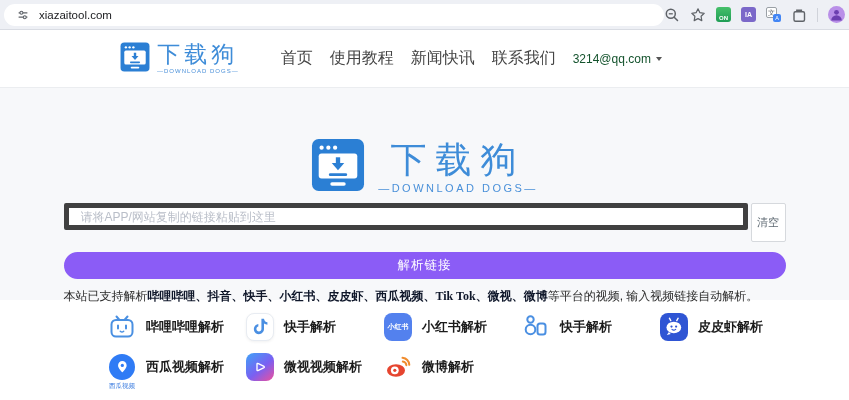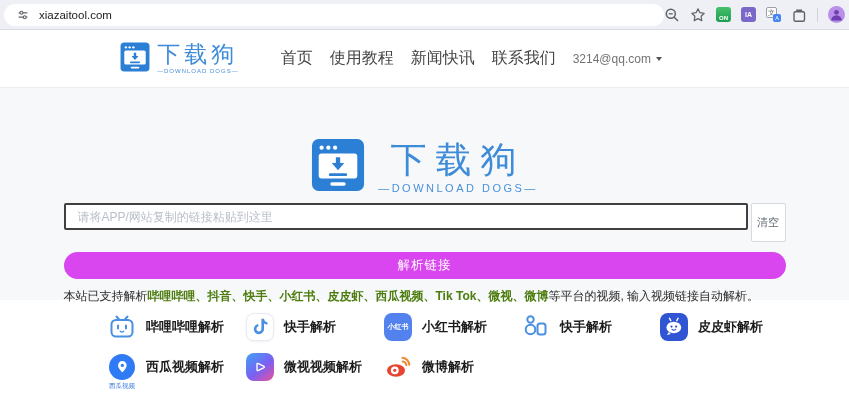--- a/index.html
+++ b/index.html
@@ -35,42 +35,42 @@
 
   
   .site-header { height:58px; background:#fff; display:flex; align-items:center;
     padding-left:120px; border-bottom:1px solid #ebedf0; }
   .logo { display:flex; align-items:flex-start; gap:7px; }
   .logo-txtcol { display:flex; flex-direction:column; align-items:center; }
   .logo-cn-sm { font-size:23px; color:#3e8cd8; letter-spacing:4px; font-weight:500; line-height:1.1; }
   .logo-en-sm { font-size:6px; color:#4a90d9; letter-spacing:1px; margin-top:1px; }
   .nav { display:flex; align-items:center; gap:17px; margin-left:42px; }
   .nav-item { font-size:16px; color:#454545; cursor:pointer; }
-  .account { font-size:12px; color:#737373; display:flex; align-items:center; gap:5px; cursor:pointer; }
+  .account { font-size:12px; color:#14532d; display:flex; align-items:center; gap:5px; cursor:pointer; }
   .caret { width:0; height:0; border-left:3.5px solid transparent;
     border-right:3.5px solid transparent; border-top:4px solid #555; }
 
   
   .hero { height:212px; background:#f7f8fa; padding-top:50px; }
   .hero-logo { display:flex; justify-content:center; align-items:flex-start; gap:13px; }
   .hero-txtcol { display:flex; flex-direction:column; align-items:center; }
   .logo-cn-lg { font-size:36px; color:#3e8cd8; letter-spacing:9px; font-weight:500; line-height:1.2; }
   .logo-en-lg { font-size:11px; color:#4a90d9; letter-spacing:2.5px; margin-top:1px; }
   .hero-box { width:722px; margin:7px auto 0; }
   .search-row { display:flex; gap:3px; }
-  .search-input { flex:1; height:27px; border:2px solid #404040; border-radius:2px;
+  .search-input { flex:1; height:27px; border:5px solid #404040; border-radius:2px;
     padding:0 12px; font-size:12px; color:#333; outline:none;
     font-family:"Liberation Sans","DejaVu Sans",sans-serif; }
   .search-input::placeholder { color:#b9bec8; }
   .clear-btn { width:35px; height:39px; background:#fff; border:1px solid #d6d9dd;
     border-radius:2px; color:#5f6a73; font-size:11px; cursor:pointer; }
-  .parse-btn { width:100%; height:27px; margin-top:10px; background:#d946ef; border:none;
+  .parse-btn { width:100%; height:27px; margin-top:10px; background:#8b5cf6; border:none;
     border-radius:14px; color:#fff; font-size:12.5px; letter-spacing:1px; cursor:pointer; }
   .desc { margin-top:9px; font-size:12px; color:#2b2b2b; }
-  .desc b { font-weight:bold; color:#4d7c0f; }
+  .desc b { font-weight:bold; color:#0f172a;font-family:Liberation Serif, serif; }
 
   
   .platforms { background:#fff; padding:13px 0 0 108px;
     display:grid; grid-template-columns:repeat(5,138px); row-gap:12px; }
   .p-item { display:flex; align-items:center; gap:10px; cursor:pointer; }
   .p-ico { width:28px; height:28px; flex:0 0 28px; position:relative; }
   .p-label { font-size:13px; font-weight:bold; color:#1c1c1c; white-space:nowrap; }
   .icon-box { width:28px; height:28px; border-radius:8px; display:flex;
     align-items:center; justify-content:center; }
   .douyin-box { background:#fff; border:1px solid #e8ecf2; box-shadow:0 1px 3px rgba(0,0,0,.06); }

